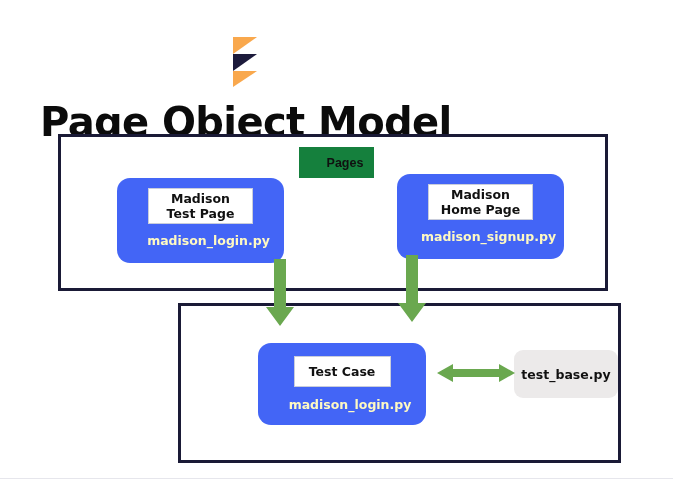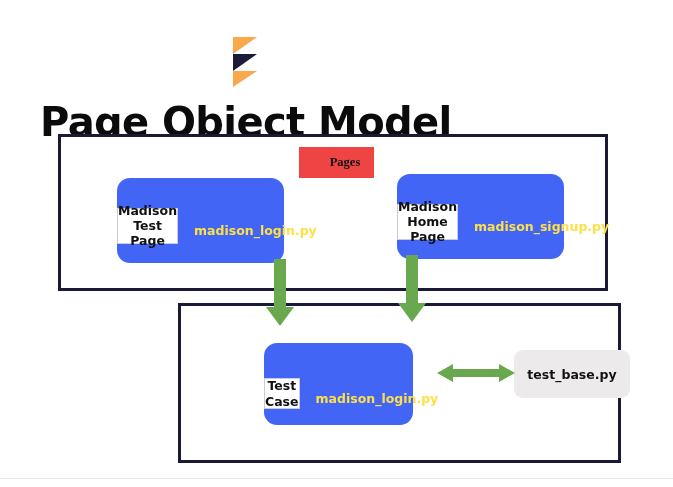--- a/index.html
+++ b/index.html
@@ -68,30 +68,30 @@
     left: 178px;
     top: 303px;
     width: 443px;
     height: 160px;
     z-index: 2;
   }
 
   
   .tag {
     position: absolute;
-    background: #ef4444;
+    background: #15803d;
     color: #101010;
     font-size: 12.5px;
     font-weight: 700;
     display: flex;
     align-items: center;
     justify-content: center;
     box-sizing: border-box;
     z-index: 6;
-    font-family: Liberation Serif, serif;
+    font-family: Liberation Sans, sans-serif;
     padding-left: 17px;
   }
   #tag-pages {
     left: 299px;
     top: 147px;
     width: 75px;
     height: 31px;
   }
   #tag-testcases {
     left: 524px;
@@ -100,41 +100,41 @@
     height: 41px;
   }
 
   
   .module {
     position: absolute;
     background: #4365f6;
     border-radius: 13px;
     box-sizing: border-box;
     display: flex;
-    flex-direction: row;
+    flex-direction: column;
     align-items: center;
     z-index: 5;
   }
   .module-title {
     background: #ffffff;
     border: 1px solid #c9cddb;
     color: #111111;
     font-size: 12.5px;
     font-weight: 700;
     line-height: 1.22;
     text-align: center;
     box-sizing: border-box;
     display: flex;
     flex-direction: column;
     align-items: center;
     justify-content: center;
     font-family: "DejaVu Sans", sans-serif;
   }
   .module-file {
-    color: #fde047;
+    color: #fef9c3;
     font-size: 12.5px;
     font-weight: 700;
     text-align: left;
     white-space: nowrap;
     font-family: "DejaVu Sans", sans-serif;
     margin-left: 16px;
   }
 
   #mod-login {
     left: 117px;
@@ -150,35 +150,35 @@
     left: 397px;
     top: 174px;
     width: 167px;
     height: 85px;
     padding-top: 10px;
   }
   #mod-home .module-title { width: 105px; height: 36px; }
   #mod-home .module-file { margin-top: 9px; }
 
   #mod-testcase {
-    left: 264px;
+    left: 258px;
     top: 343px;
-    width: 149px;
+    width: 168px;
     height: 82px;
-    padding-top: 19px;
+    padding-top: 13px;
   }
   #mod-testcase .module-title { width: 97px; height: 31px; }
   #mod-testcase .module-file { margin-top: 10px; }
 
   
   #box-base {
     position: absolute;
     left: 514px;
     top: 350px;
-    width: 116px;
+    width: 104px;
     height: 48px;
     background: #eceaea;
     border-radius: 9px;
     display: flex;
     align-items: center;
     justify-content: center;
     color: #111111;
     font-size: 12.5px;
     font-weight: 700;
     z-index: 5;

